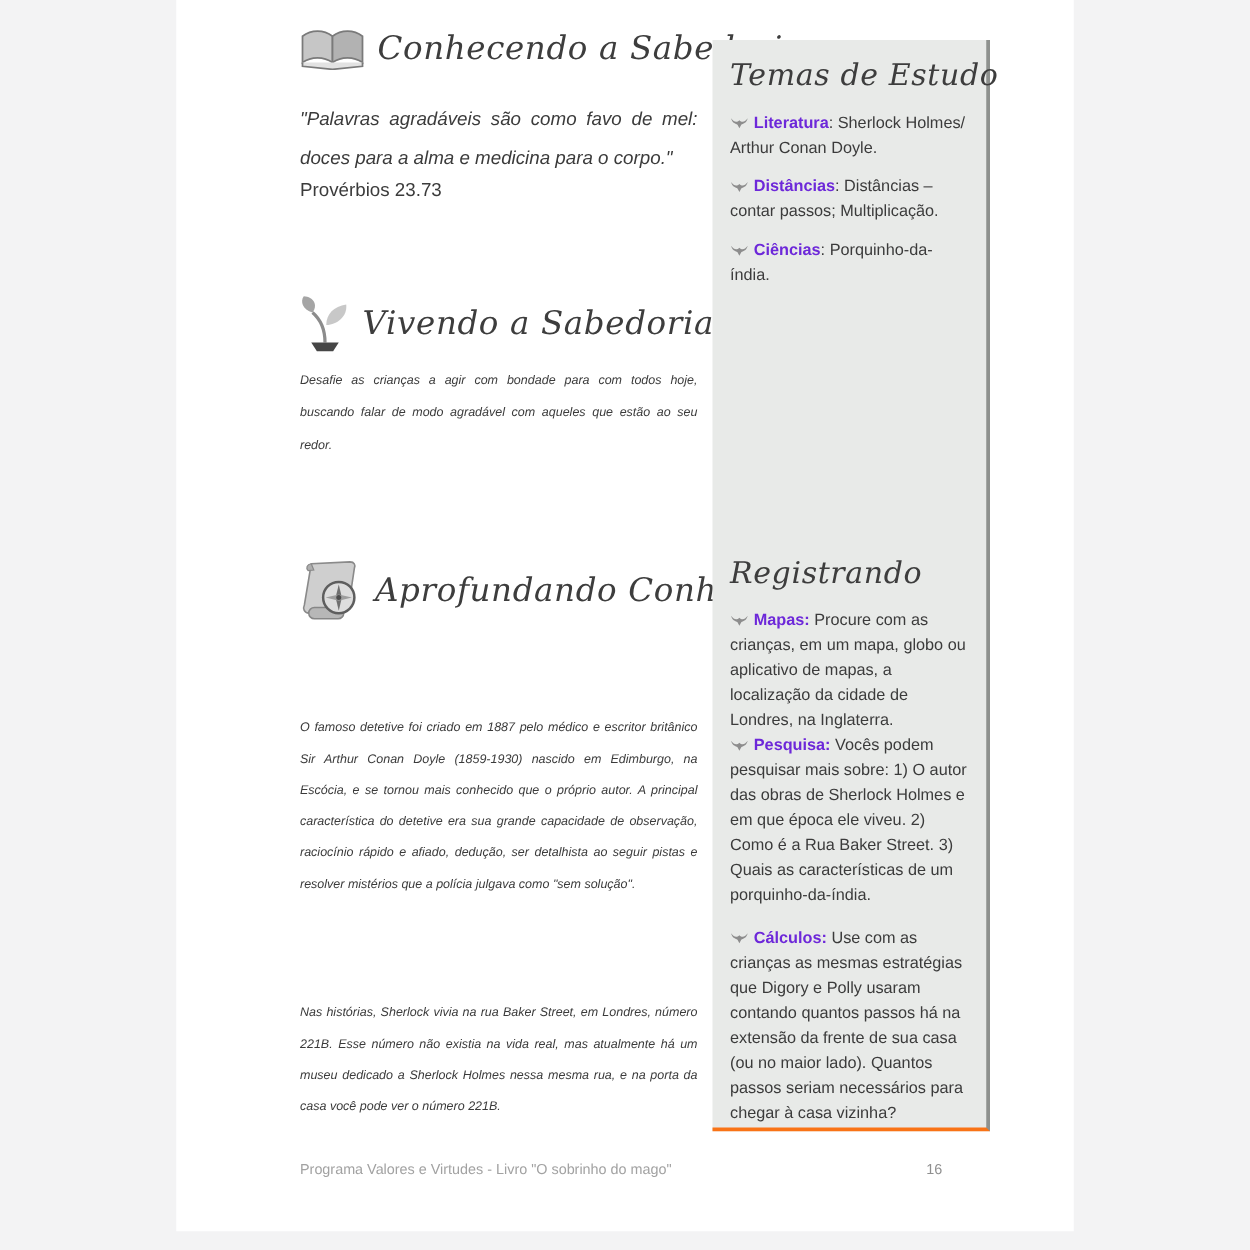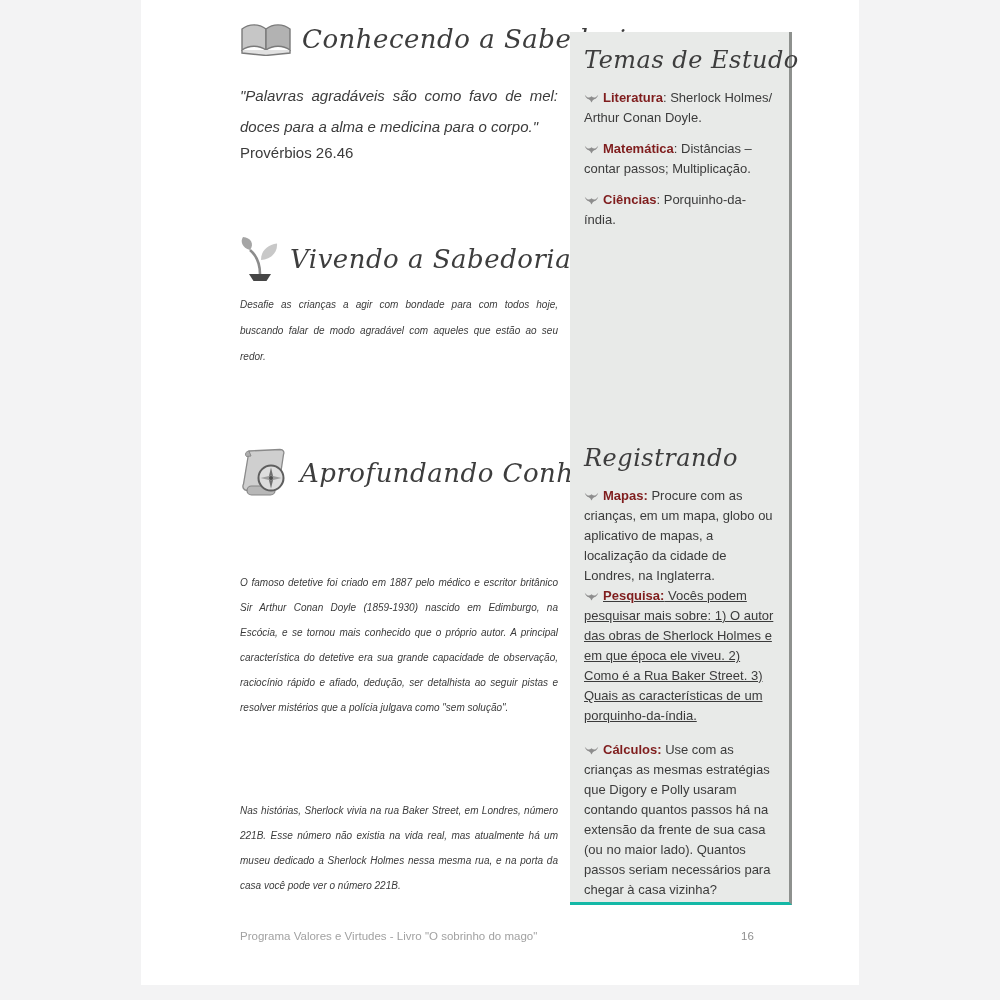--- a/index.html
+++ b/index.html
@@ -42,40 +42,40 @@
     font-style: italic;
   }
   .body-text.tight { line-height: 25px; }
   
   .sidebar {
     position: absolute;
     left: 429px; top: 32px;
     width: 222px; height: 873px;
     background: #e8eae8;
     border-right: 3px solid #8e918e;
-    border-bottom: 3px solid #14b8a6;
+    border-bottom: 3px solid #f97316;
     box-sizing: border-box;
   }
   .sidebar-group { position: absolute; left: 14px; right: 14px; }
   .sidebar-title {
     font-family: "DejaVu Serif", serif;
     font-style: italic;
     font-size: 24px;
     color: #3d3d3d;
     letter-spacing: 0.5px;
     margin-bottom: 14px;
     white-space: nowrap;
   }
   .sidebar-item {
     font-size: 13px;
     line-height: 20px;
     margin-bottom: 11px;
     color: #3b3b3b;
   }
-  .sidebar-item b { color: #7f1d1d; }
+  .sidebar-item b { color: #6d28d9; }
   .bullet-icon { display: inline-block; vertical-align: -1px; margin-right: 4px; }
   
   .footer-source {
     position: absolute;
     left: 99px; top: 930px;
     font-size: 11.5px;
     color: #a2a2a2;
   }
   .footer-page {
     position: absolute;
@@ -95,21 +95,21 @@
     <span>
       <svg width="52" height="34" viewBox="0 0 52 34">
         <path d="M2 7 C9 1.5 19 1.5 26 7 L26 28 C19 23 9 23 2 28 Z" fill="#c6c6c6" stroke="#7a7a7a" stroke-width="1.4"></path>
         <path d="M50 7 C43 1.5 33 1.5 26 7 L26 28 C33 23 43 23 50 28 Z" fill="#b2b2b2" stroke="#7a7a7a" stroke-width="1.4"></path>
         <path d="M2 28 L2 31 L26 33.5 L50 31 L50 28" fill="#e2e2e2" stroke="#7a7a7a" stroke-width="1.4"></path>
       </svg>
     </span>
     <span class="script-title">Conhecendo a Sabedoria</span>
   </div>
   <div class="leftcol quote" style="top:80px;">"Palavras agradáveis são como favo de mel: doces para a alma e medicina para o corpo."</div>
-  <div class="leftcol reference" style="top:140px;">Provérbios 26.46</div>
+  <div class="leftcol reference" style="top:140px;">Provérbios 23.73</div>
 
   <div class="leftcol heading-row" style="top:236px;justify-content:space-between;">
     <span>
       <svg width="40" height="46" viewBox="0 0 40 46">
         <path d="M20 38 C20 27 17 20 10 14" stroke="#8c8c8c" stroke-width="2.6" fill="none"></path>
         <path d="M10 14 C2 12 0 5 3 1 C11 1.5 14.5 8 10 14 Z" fill="#a5a5a5"></path>
         <path d="M21 24 C21 15 27 9 37 7.5 C38 17 30 23.5 21 24 Z" fill="#c8c8c8"></path>
         <path d="M9 38 L31 38 L26.5 45 L13.5 45 Z" fill="#464646"></path>
       </svg>
     </span>
@@ -140,38 +140,38 @@
       <div class="sidebar-title">Temas de Estudo</div>
 
       <div class="sidebar-item">
         <span class="bullet-icon"><svg width="15" height="10" viewBox="0 0 20 13">
               <path d="M1 2 C5 7 7.5 6.2 10 4 C12.5 6.2 15 7 19 2 C17 8 14 7.5 12 9 L10 12.5 L8 9 C6 7.5 3 8 1 2 Z" fill="#8d8d8d"></path>
             </svg></span><b>Literatura</b><span>: Sherlock Holmes/ Arthur Conan Doyle.</span>
       </div>
       <div class="sidebar-item">
         <span class="bullet-icon"><svg width="15" height="10" viewBox="0 0 20 13">
               <path d="M1 2 C5 7 7.5 6.2 10 4 C12.5 6.2 15 7 19 2 C17 8 14 7.5 12 9 L10 12.5 L8 9 C6 7.5 3 8 1 2 Z" fill="#8d8d8d"></path>
-            </svg></span><b>Matemática</b><span>: Distâncias – contar passos; Multiplicação.</span>
+            </svg></span><b>Distâncias</b><span>: Distâncias – contar passos; Multiplicação.</span>
       </div>
       <div class="sidebar-item">
         <span class="bullet-icon"><svg width="15" height="10" viewBox="0 0 20 13">
               <path d="M1 2 C5 7 7.5 6.2 10 4 C12.5 6.2 15 7 19 2 C17 8 14 7.5 12 9 L10 12.5 L8 9 C6 7.5 3 8 1 2 Z" fill="#8d8d8d"></path>
             </svg></span><b>Ciências</b><span>: Porquinho-da-índia.</span>
       </div>
     </div>
 
     <div class="sidebar-group" style="top:412px;">
       <div class="sidebar-title">Registrando</div>
 
       <div class="sidebar-item" style="margin-bottom:0;">
         <span class="bullet-icon"><svg width="15" height="10" viewBox="0 0 20 13">
               <path d="M1 2 C5 7 7.5 6.2 10 4 C12.5 6.2 15 7 19 2 C17 8 14 7.5 12 9 L10 12.5 L8 9 C6 7.5 3 8 1 2 Z" fill="#8d8d8d"></path>
             </svg></span><b>Mapas:</b><span> Procure com as crianças, em um mapa, globo ou aplicativo de mapas, a localização da cidade de Londres, na Inglaterra.</span>
       </div>
-      <div class="sidebar-item" style="margin-bottom:14px;text-decoration:underline;">
+      <div class="sidebar-item" style="margin-bottom:14px;">
         <span class="bullet-icon"><svg width="15" height="10" viewBox="0 0 20 13">
               <path d="M1 2 C5 7 7.5 6.2 10 4 C12.5 6.2 15 7 19 2 C17 8 14 7.5 12 9 L10 12.5 L8 9 C6 7.5 3 8 1 2 Z" fill="#8d8d8d"></path>
             </svg></span><b>Pesquisa:</b><span> Vocês podem pesquisar mais sobre: 1) O autor das obras de Sherlock Holmes e em que época ele viveu. 2) Como é a Rua Baker Street. 3) Quais as características de um porquinho-da-índia.</span>
       </div>
       <div class="sidebar-item">
         <span class="bullet-icon"><svg width="15" height="10" viewBox="0 0 20 13">
               <path d="M1 2 C5 7 7.5 6.2 10 4 C12.5 6.2 15 7 19 2 C17 8 14 7.5 12 9 L10 12.5 L8 9 C6 7.5 3 8 1 2 Z" fill="#8d8d8d"></path>
             </svg></span><b>Cálculos:</b><span> Use com as crianças as mesmas estratégias que Digory e Polly usaram contando quantos passos há na extensão da frente de sua casa (ou no maior lado). Quantos passos seriam necessários para chegar à casa vizinha?</span>
       </div>
     </div>

